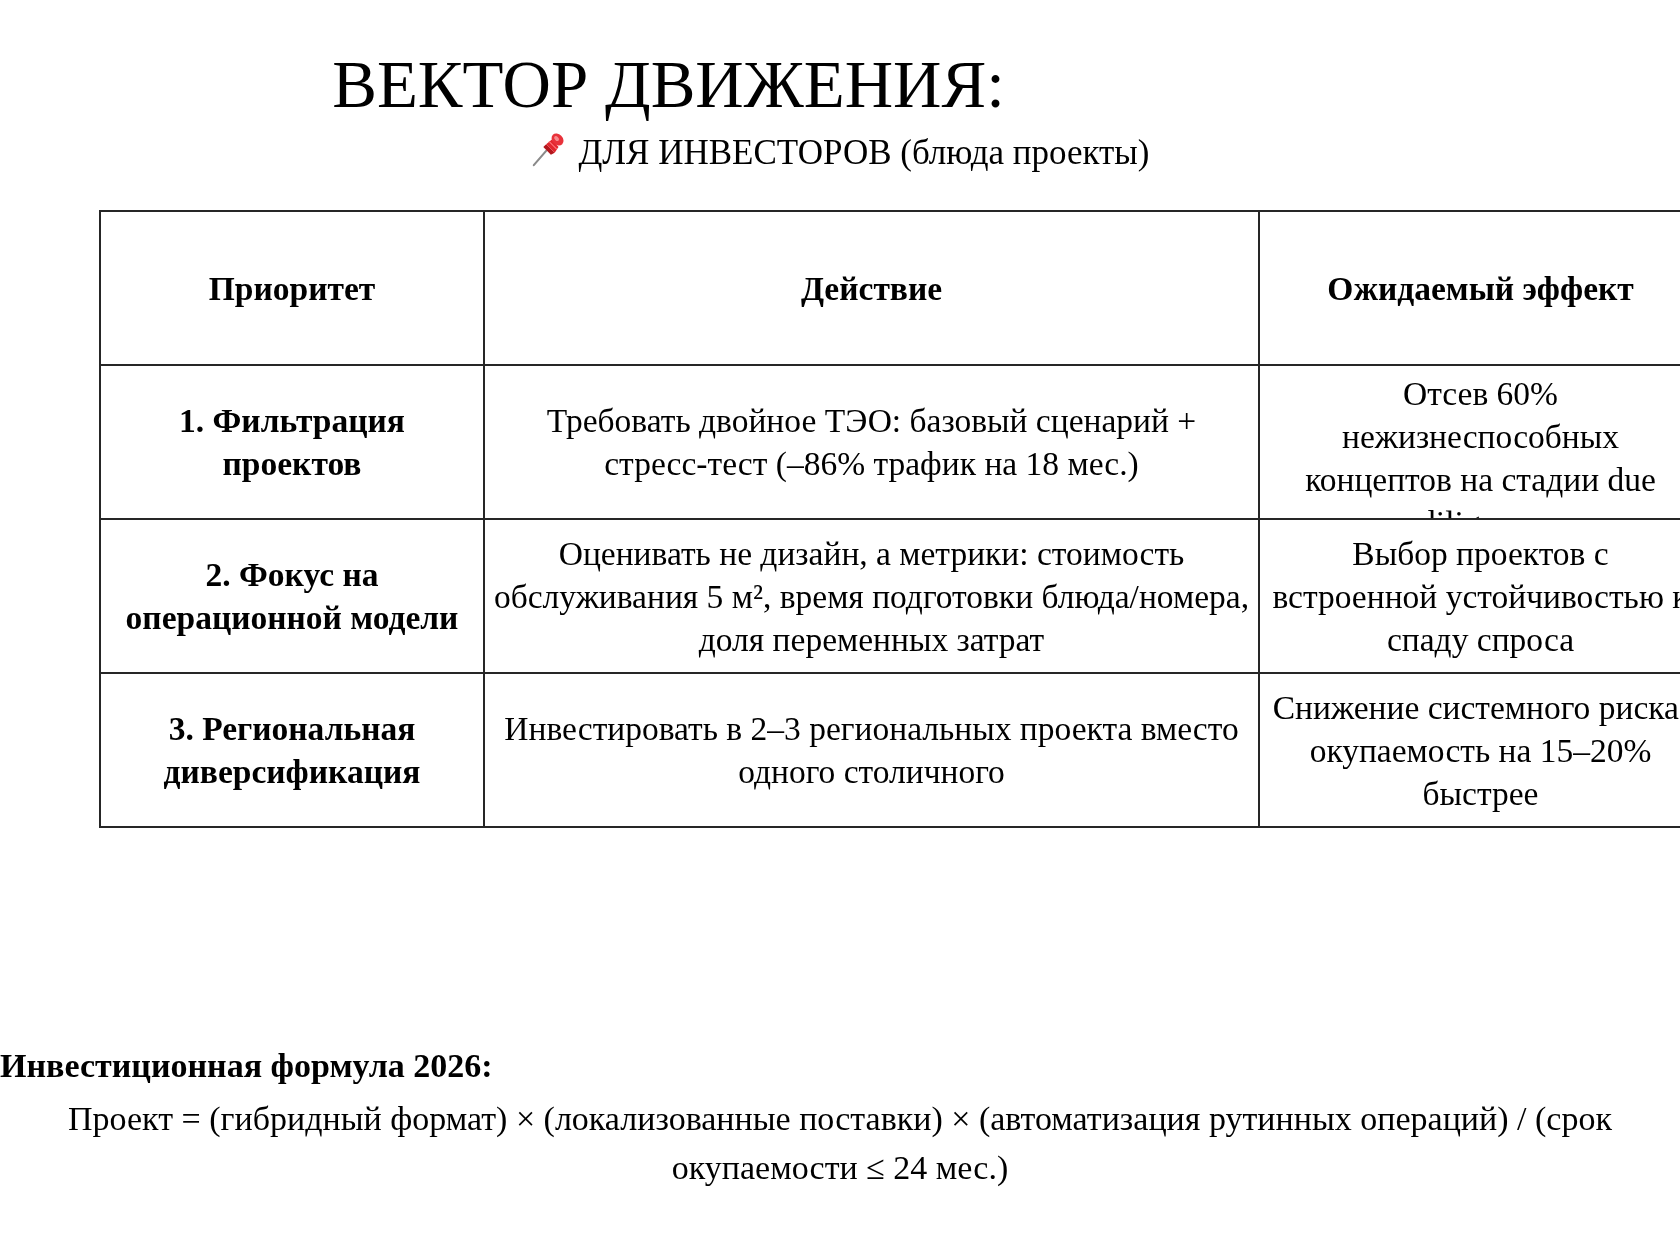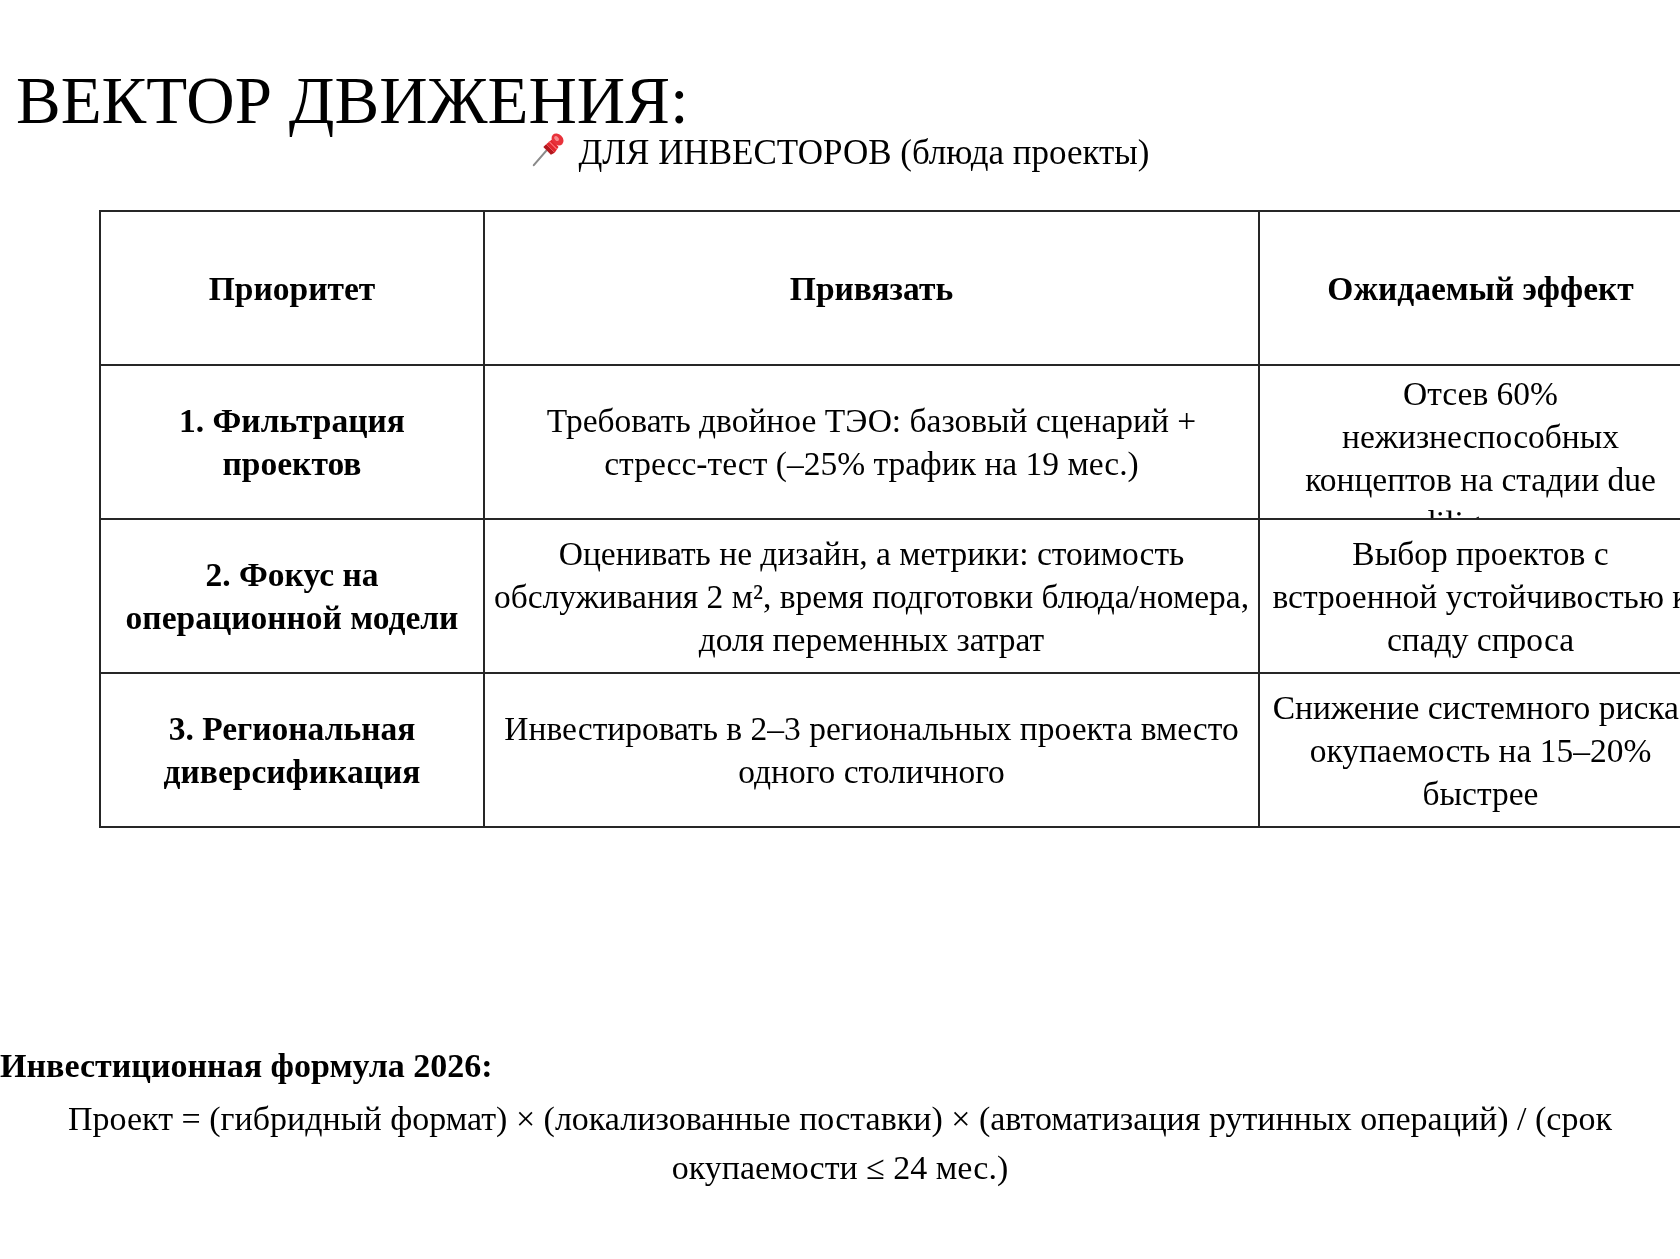--- a/index.html
+++ b/index.html
@@ -13,24 +13,25 @@
       position: relative;
       overflow: hidden;
       font-family: "Liberation Serif", "DejaVu Serif", serif;
       color: #000000;
     }
     .title {
       position: absolute;
       left: 0;
       top: 44px;
       width: 1337px;
+      text-align: center;
       font-size: 67px;
       line-height: 80px;
       font-weight: normal;
-      margin: 16px;
+      margin: 0;
       letter-spacing: 0px;
     }
     .subtitle {
       position: absolute;
       left: 0;
       top: 130px;
       width: 1680px;
       text-align: center;
       font-size: 35px;
       line-height: 44px;
@@ -133,42 +134,42 @@
 <div class="table-wrap">
   <table class="priorities">
     <colgroup>
       <col class="c1">
         <col class="c2">
         <col class="c3">
     </colgroup>
     <thead>
       <tr>
         <th>Приоритет</th>
-        <th>Привязать</th>
+        <th>Действие</th>
         <th>Ожидаемый эффект</th>
       </tr>
     </thead>
     <tbody>
       <tr>
         <td class="priority">
             <div class="cell-clip">1. Фильтрация проектов</div>
           </td>
         <td>
-            <div class="cell-clip">Требовать двойное ТЭО: базовый сценарий + стресс-тест (–25% трафик на 19 мес.)</div>
+            <div class="cell-clip">Требовать двойное ТЭО: базовый сценарий + стресс-тест (–86% трафик на 18 мес.)</div>
           </td>
         <td>
             <div class="cell-clip top-aligned">Отсев 60% нежизнеспособных концептов на стадии due diligence</div>
           </td>
       </tr>
       <tr>
         <td class="priority">
             <div class="cell-clip">2. Фокус на операционной модели</div>
           </td>
         <td>
-            <div class="cell-clip">Оценивать не дизайн, а метрики: стоимость обслуживания 2 м², время подготовки блюда/номера, доля переменных затрат</div>
+            <div class="cell-clip">Оценивать не дизайн, а метрики: стоимость обслуживания 5 м², время подготовки блюда/номера, доля переменных затрат</div>
           </td>
         <td>
             <div class="cell-clip">Выбор проектов с встроенной устойчивостью к спаду спроса</div>
           </td>
       </tr>
       <tr>
         <td class="priority">
             <div class="cell-clip">3. Региональная диверсификация</div>
           </td>
         <td>

